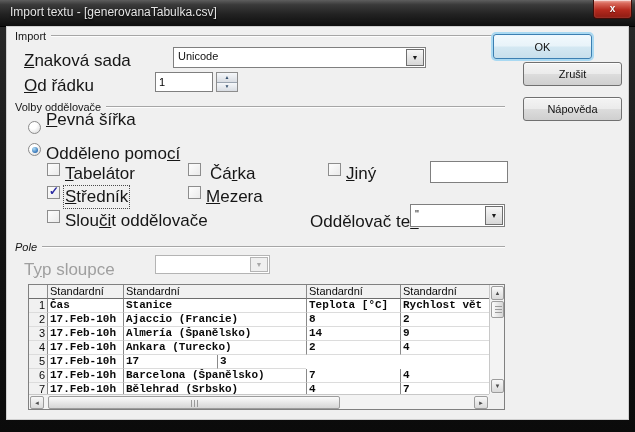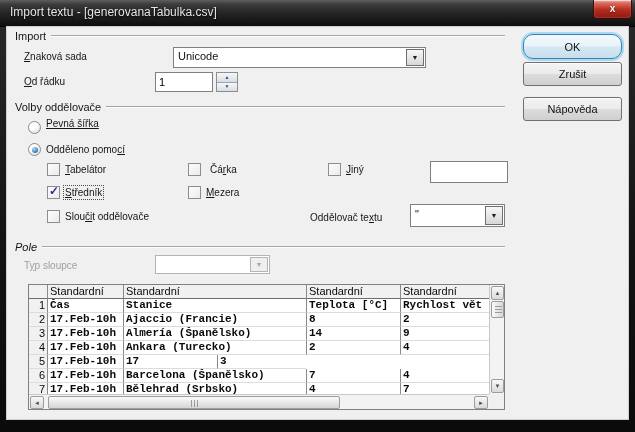--- a/index.html
+++ b/index.html
@@ -18,21 +18,21 @@
     display:flex;align-items:center;justify-content:center;}
   .close-btn span{color:#fff;font-size:10px;font-weight:bold;line-height:10px;
     text-shadow:0 1px 1px #5a0f08;}
   .client{position:absolute;left:6px;top:26px;width:623px;height:394px;
     background:#f0f0f0;border:1px solid #cfcfcf;box-sizing:border-box;}
 
   .group-head{position:absolute;display:flex;align-items:center;gap:5px;height:13px;}
   .group-head .gl{font-size:11px;color:#161616;white-space:nowrap;}
   .group-head .line{flex:1;height:0;border-top:1px solid #a6a6a6;border-bottom:1px solid #fdfdfd;margin-top:1px;}
 
-  .lbl{position:absolute;font-size:10px;color:#161616;white-space:nowrap;}
+  .lbl{position:absolute;font-size:17px;color:#161616;white-space:nowrap;}
   .lbl u{text-underline-offset:1px;}
   .lbl.disabled{color:#9f9f9f;}
 
   .combo{position:absolute;background:#fff;border:1px solid #7f7f7f;box-sizing:border-box;}
   .combo .val{position:absolute;left:4px;top:2px;font-size:11px;color:#111;white-space:nowrap;}
   .combo .arrow-btn{position:absolute;top:1px;right:1px;bottom:1px;width:18px;
     background:linear-gradient(180deg,#f7f7f7,#d7d7d7);border:1px solid #6e6e6e;box-sizing:border-box;
     display:flex;align-items:center;justify-content:center;}
   .combo .arrow-btn span{font-size:7px;color:#1c1c1c;line-height:7px;}
   .combo.disabled{border-color:#b4b4b4;}
@@ -122,21 +122,21 @@
   <div class="spinbox" style="left:216px;top:72px;width:22px;height:20px;">
     <span class="spin-half up">▲</span>
     <span class="spin-half">▼</span>
   </div>
 
   <div class="group-head" style="left:15px;top:100px;width:490px;">
     <span class="gl">Volby oddělovače</span>
     <span class="line"></span>
   </div>
   <span class="radio" style="left:28px;top:121px;"></span>
-  <span class="lbl" style="left:46px;top:118px;text-decoration:underline;"><span></span><u>P</u><span>evná šířka</span></span>
+  <span class="lbl" style="left:46px;top:110px;"><span></span><u>P</u><span>evná šířka</span></span>
   <span class="radio" style="left:28px;top:143px;">
       <span class="dot"></span>
     </span>
   <span class="lbl" style="left:46px;top:144px;"><span>Odděleno pomo</span><u>cí</u><span></span></span>
 
   <span class="check" style="left:47px;top:163px;"></span>
   <span class="lbl" style="left:65px;top:164px;"><span></span><u>T</u><span>abelátor</span></span>
   <span class="check" style="left:188px;top:163px;"></span>
   <span class="lbl" style="left:210px;top:164px;"><span>Čá</span><u>r</u><span>ka</span></span>
   <span class="check" style="left:328px;top:163px;"></span>
@@ -248,21 +248,21 @@
       <div class="hthumb">
           <span class="grip"></span>
         </div>
       <div class="sb-btn" style="right:1px;top:1px;width:14px;height:13px;">
           <span>►</span>
         </div>
     </div>
     <div class="corner"></div>
   </div>
 
-  <div class="btn default" style="left:523px;top:34px;height:23px;border-radius:10px;">
+  <div class="btn default" style="left:493px;top:34px;height:23px;">
       <span>OK</span>
     </div>
   <div class="btn" style="left:523px;top:62px;height:22px;">
       <span>Zrušit</span>
     </div>
   <div class="btn" style="left:523px;top:97px;height:22px;">
       <span>Nápověda</span>
     </div>
 </div>
 

